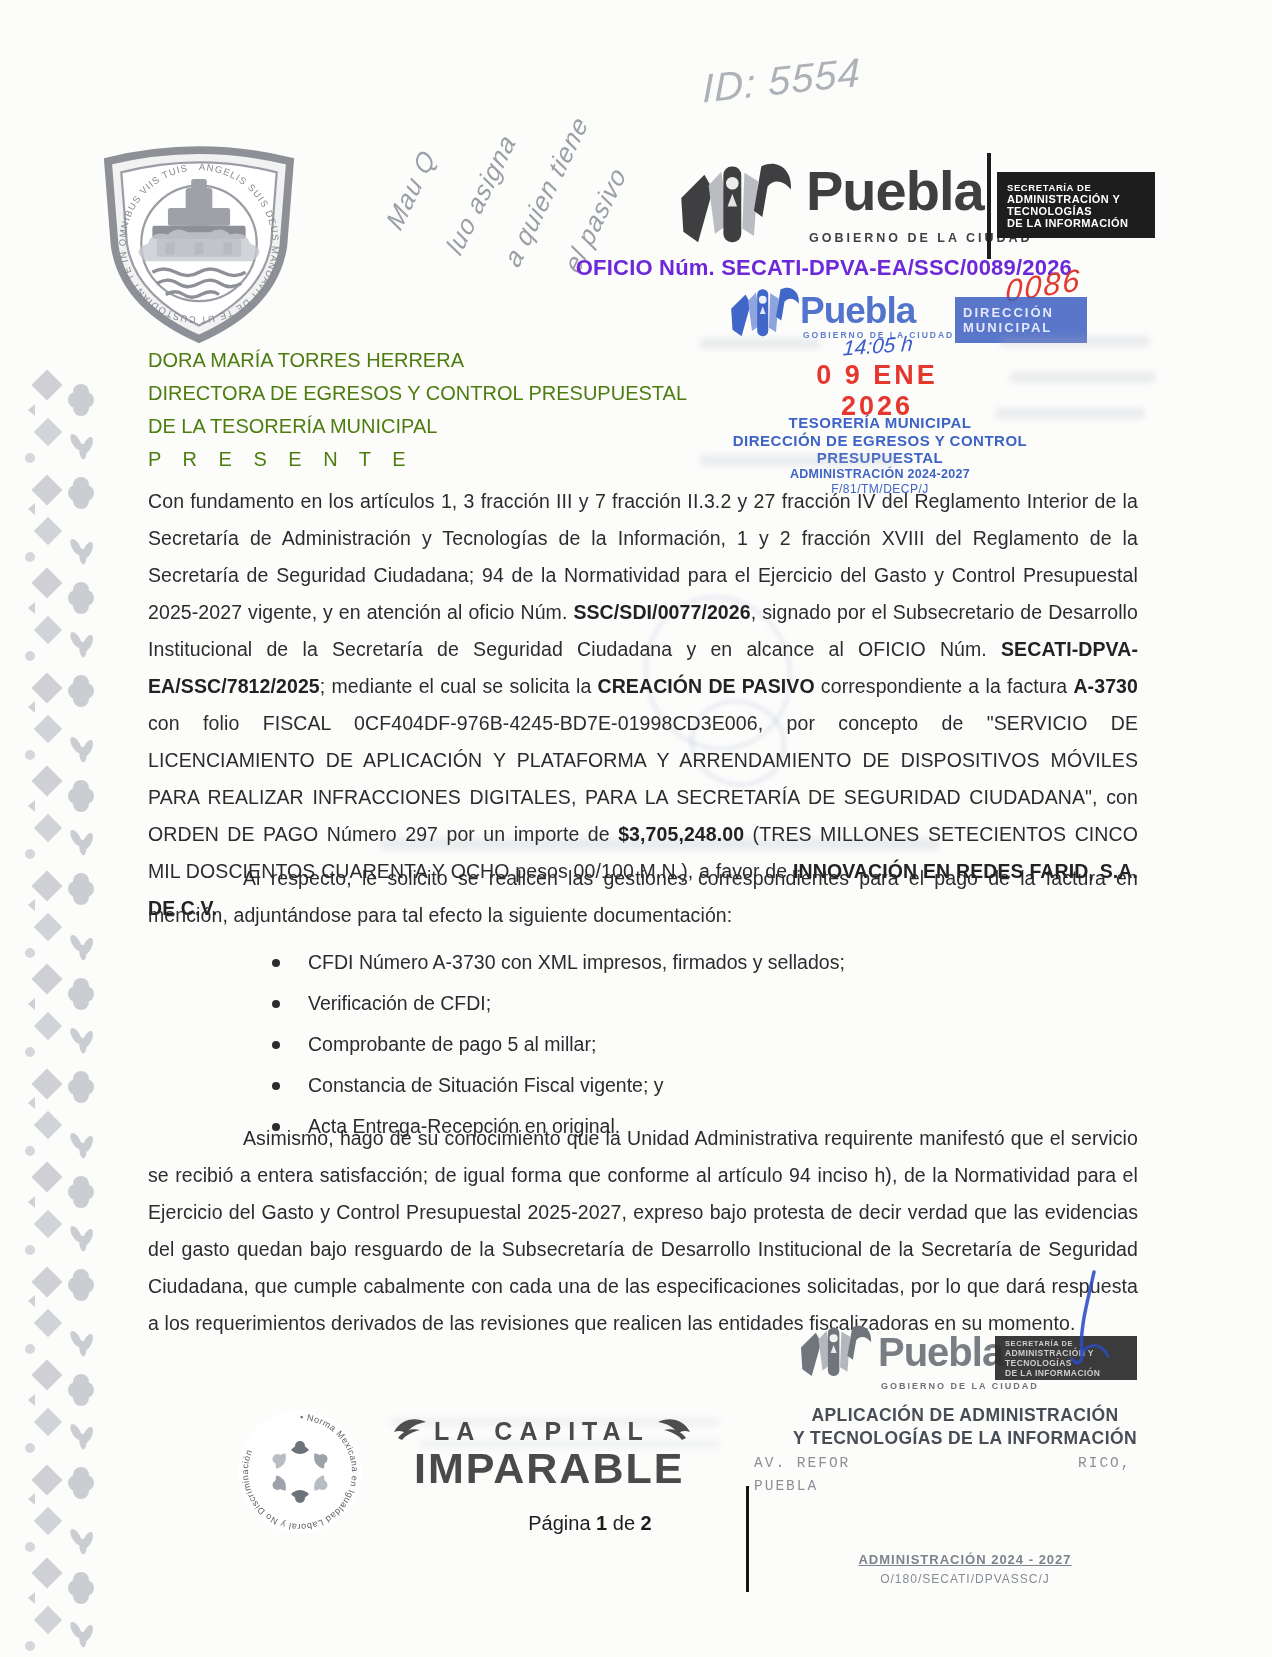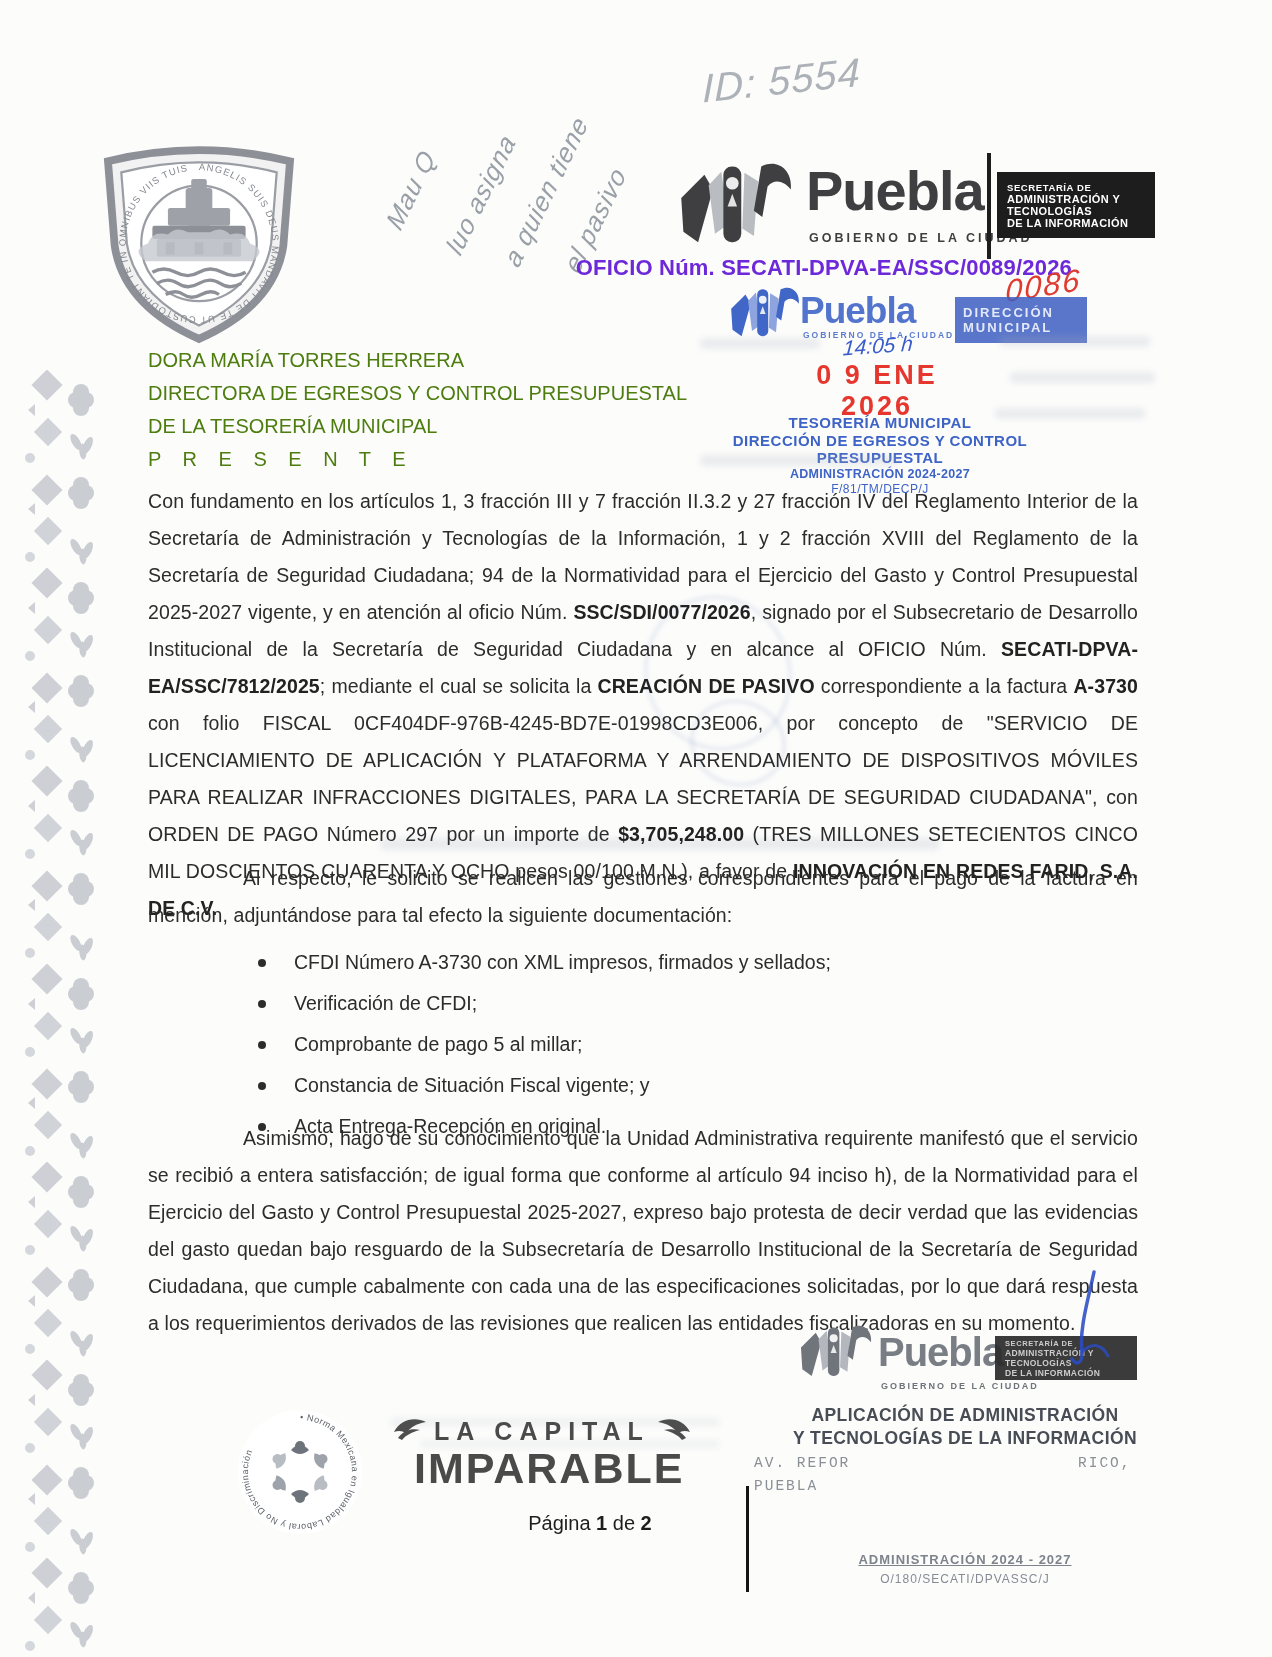--- a/index.html
+++ b/index.html
@@ -57,21 +57,21 @@
   .stamp-lines .s3{font-size:12px;letter-spacing:.5px;}
 
   
   #recipient{left:148px;top:344px;font-size:20px;line-height:33px;color:#4d7c0f;}
   #recipient .presente{letter-spacing:8px;}
   .para{left:148px;width:990px;font-size:19.5px;line-height:37px;text-align:justify;color:#2c2c2c;letter-spacing:.1px;}
   #para1{top:483px;}
   #para2{top:860px;text-indent:95px;}
   #para3{top:1120px;text-indent:95px;}
   .para b{font-weight:bold;color:#222;}
-  #doc-list{left:252px;top:944px;width:800px;margin:0;padding:0;list-style:none;}
+  #doc-list{left:266px;top:944px;width:800px;margin:0;padding:0;list-style:none;}
   #doc-list li{position:relative;padding-left:42px;font-size:19.5px;line-height:37px;color:#2c2c2c;margin-bottom:4px;}
   #doc-list li::before{content:"";position:absolute;left:6px;top:15px;width:8px;height:8px;border-radius:50%;background:#2c2c2c;}
 
   
   .ghostbar{position:absolute;background:#a9b0bc;opacity:.22;filter:blur(3px);border-radius:4px;}
   .ghostring{position:absolute;border:3px solid rgba(90,110,175,.16);border-radius:50%;filter:blur(2px);}
 
   
   #footer-wordmark{left:878px;top:1330px;font-size:40px;color:#6e737a;opacity:.92;}
   #footer-tagline{left:881px;top:1381px;font-size:9px;color:#6e737a;letter-spacing:2px;}

